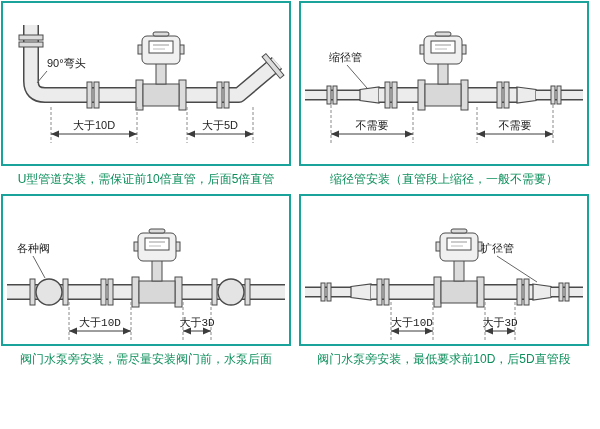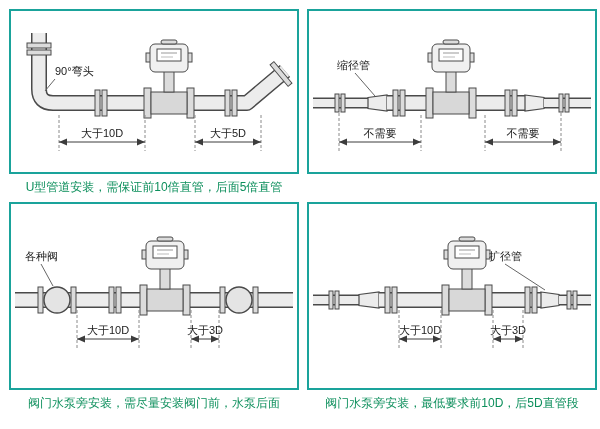--- a/index.html
+++ b/index.html
@@ -10,29 +10,29 @@
   html,body{margin:0;padding:0;}
   body{
     width:600px;height:429px;background:#ffffff;
     font-family:"Liberation Sans","DejaVu Sans",sans-serif;
     overflow:hidden;
   }
   .grid{
     display:grid;
     grid-template-columns:290px 290px;
     column-gap:8px;row-gap:2px;
-    padding:9px;box-sizing:border-box;
+    padding:1px;box-sizing:border-box;
   }
   .cell{display:flex;flex-direction:column;}
   .panel{
     border:2px solid var(--panel-border);
     box-sizing:border-box;background:#fff;
   }
   .panel.top{height:165px;}
-  .panel.bottom{height:188px;}
+  .panel.bottom{height:152px;font-family:Liberation Mono, monospace;}
   svg{display:block;font-family:inherit;}
   .caption{
     text-align:center;color:var(--caption-text);
     font-size:12px;line-height:1.4;
     padding:5px 2px 4px;
   }
   
   .pout{fill:none;stroke:var(--line);stroke-width:16;}
   .pin{fill:none;stroke:#ececec;stroke-width:13;}
   .pout-n{fill:none;stroke:var(--line);stroke-width:11;}
@@ -154,20 +154,23 @@
         <g>
           <line class="ext" x1="176" y1="104" x2="176" y2="140"></line>
           <line class="ext" x1="252" y1="102" x2="252" y2="140"></line>
           <line class="dl" x1="176" y1="131" x2="252" y2="131"></line>
           <polygon class="ah" points="176,131 184,127.5 184,134.5"></polygon>
           <polygon class="ah" points="252,131 244,127.5 244,134.5"></polygon>
           <text class="dt" x="214" y="126">不需要</text>
         </g>
       </svg>
     </div>
+    <div class="caption">
+      <div>缩径管安装（直管段上缩径，一般不需要）</div>
+    </div>
   </div>
 
   <div class="cell">
     <div class="panel bottom">
       <svg width="286" height="168" viewBox="0 0 286 168">
         <g>
           <line class="pout" x1="4" y1="96" x2="282" y2="96"></line>
           <line class="pin" x1="4" y1="96" x2="282" y2="96"></line>
         </g>
         <g>

